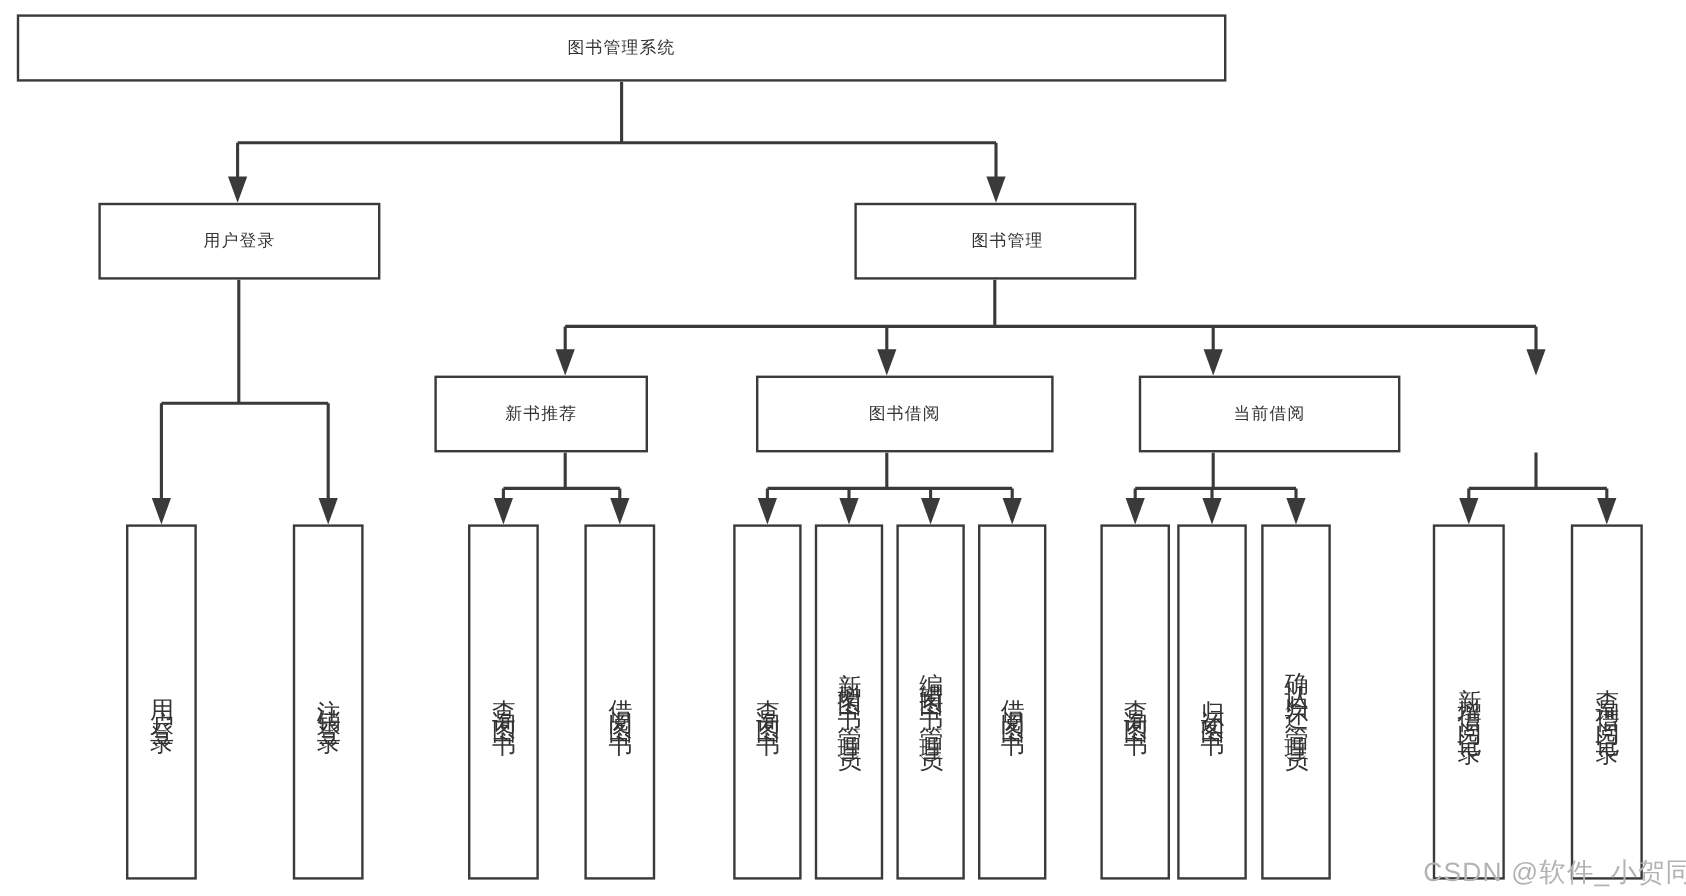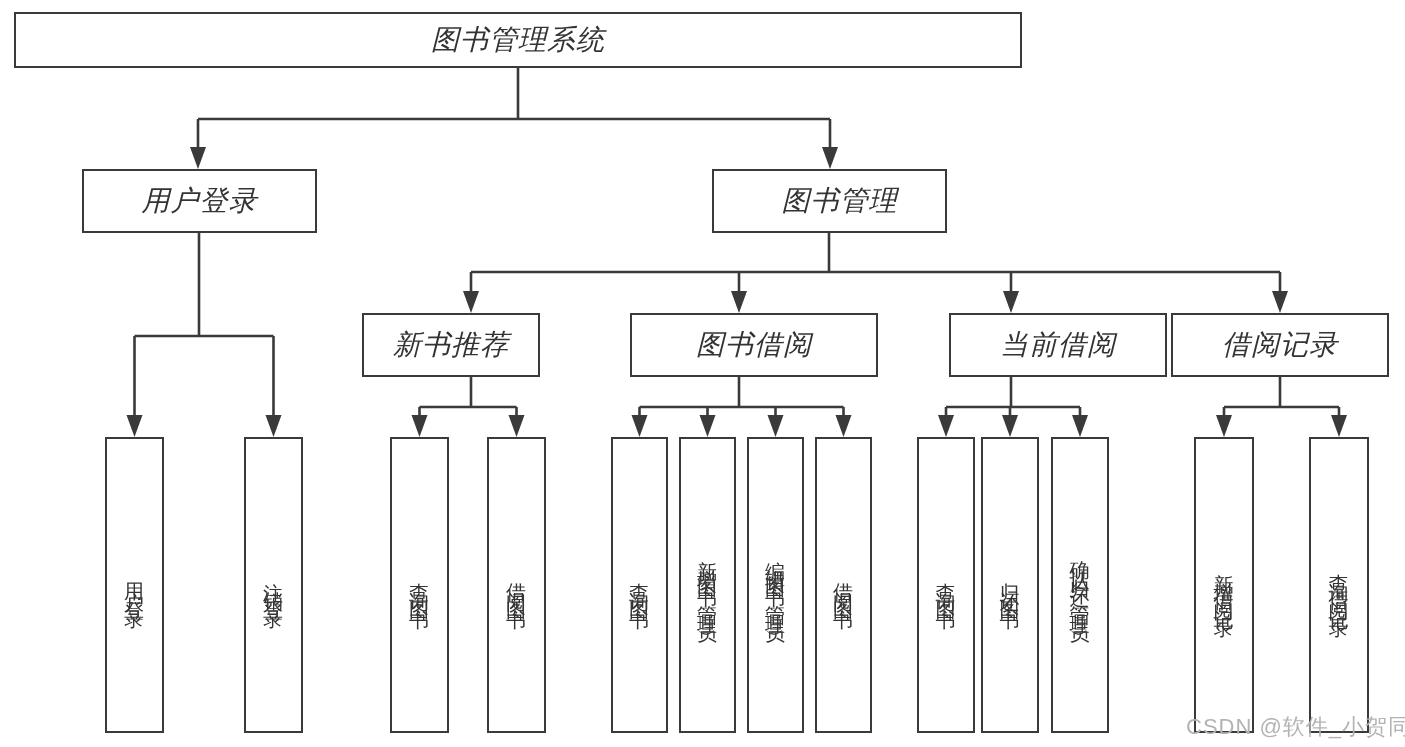--- a/index.html
+++ b/index.html
@@ -18,21 +18,21 @@
   .node {
     position: absolute;
     box-sizing: border-box;
     border: 2.5px solid #3a3a3a;
     background: #ffffff;
     color: #333333;
     display: flex;
     align-items: center;
     justify-content: center;
   }
-  .hnode { font-size: 28px; letter-spacing: 1px; font-style: italic; }
+  .hnode { font-size: 14px; letter-spacing: 1px; }
   .root  { left: 14px;  top: 12px;  width: 1008px; height: 56px; }
   .lvl2  { top: 169px; height: 64px; }
   .n-user { left: 82px;  width: 235px; }
   .n-mgmt { left: 712px; width: 235px; padding-left: 20px; }
   .lvl3  { top: 313px; height: 64px; }
   .n-newbook { left: 362px;  width: 178px; }
   .n-borrow  { left: 630px;  width: 248px; }
   .n-current { left: 902px;  width: 218px; margin-left: 47px; }
   .n-record  { left: 1171px; width: 218px; }
 
@@ -108,21 +108,20 @@
   </svg>
 
   <div class="node hnode root">图书管理系统</div>
 
   <div class="node hnode lvl2 n-user">用户登录</div>
   <div class="node hnode lvl2 n-mgmt">图书管理</div>
 
   <div class="node hnode lvl3 n-newbook">新书推荐</div>
   <div class="node hnode lvl3 n-borrow">图书借阅</div>
   <div class="node hnode lvl3 n-current">当前借阅</div>
-  <div class="node hnode lvl3 n-record">借阅记录</div>
 
   <div class="node vnode v1a">用户登录</div>
   <div class="node vnode v1b">注销登录</div>
 
   <div class="node vnode v2a">查询图书</div>
   <div class="node vnode v2b">借阅图书</div>
 
   <div class="node vnode v3a">查询图书</div>
   <div class="node vnode v3b">新增图书（管理员）</div>
   <div class="node vnode v3c">编辑图书（管理员）</div>

